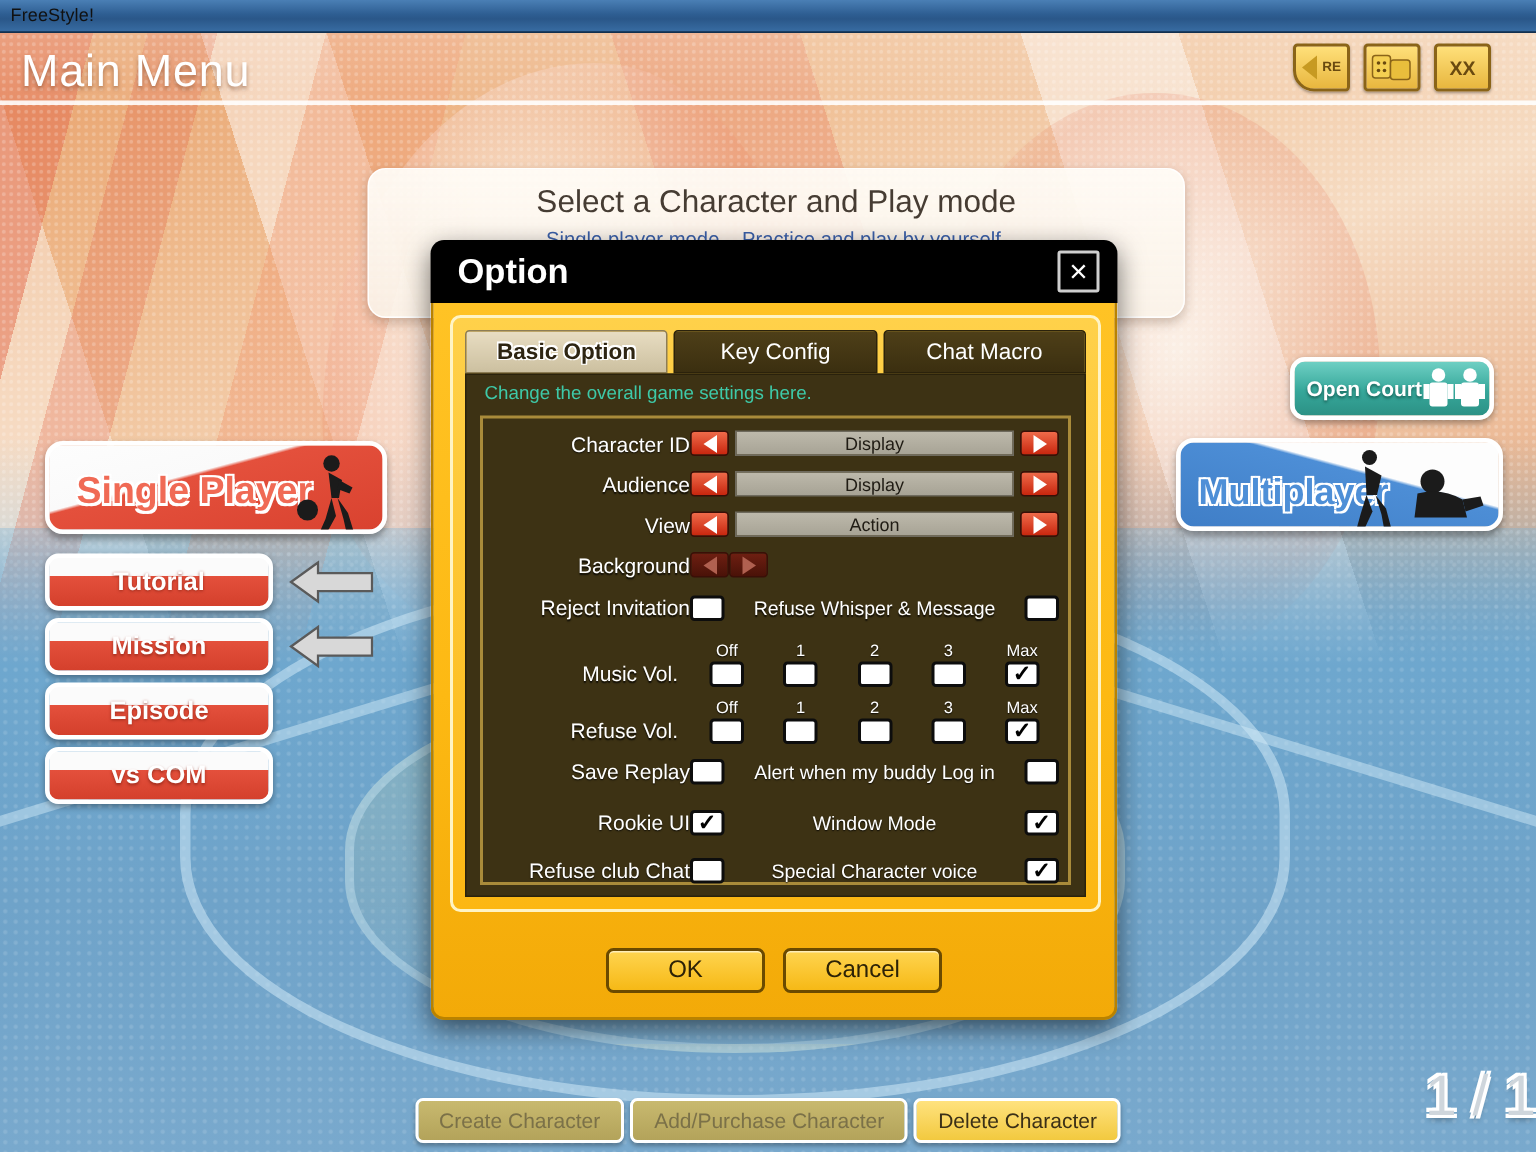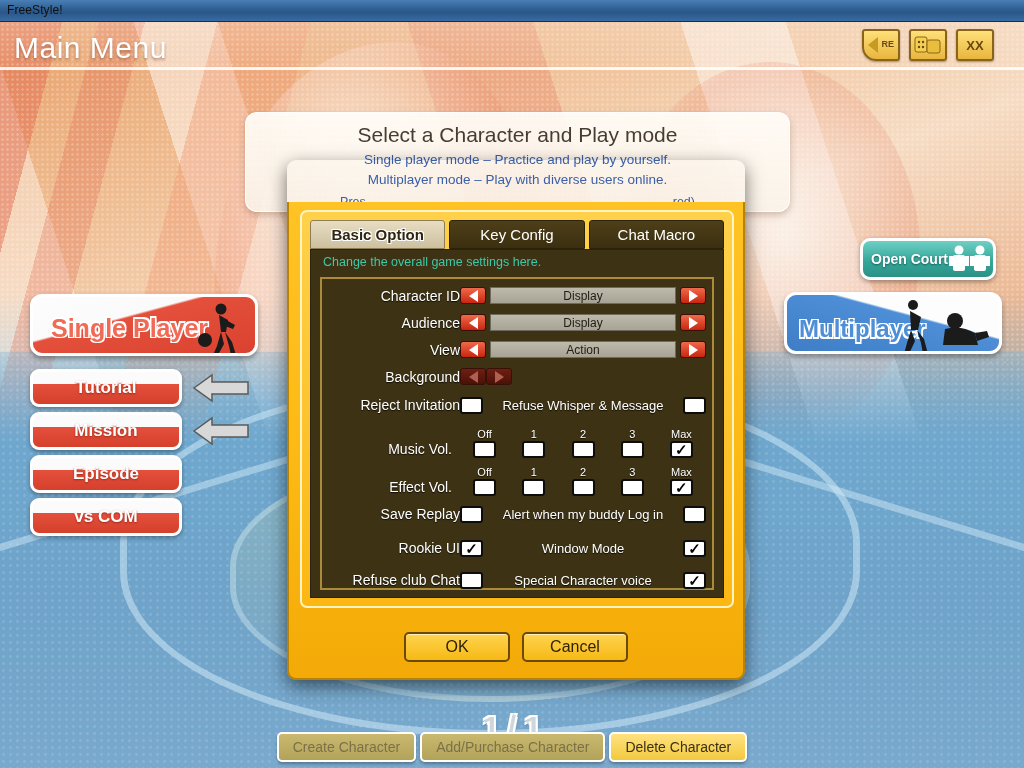--- a/index.html
+++ b/index.html
@@ -184,22 +184,22 @@
     cursor: pointer; overflow: hidden;
   }
   #multiplayer .lbl {
     position: absolute; left: 12px; top: 34px; transform: translateY(-50%);
     font-size: 24px; font-weight: bold; color: #4e8fd7;
     text-shadow: -1.5px -1.5px 0 #fff, 1.5px -1.5px 0 #fff, -1.5px 1.5px 0 #fff, 1.5px 1.5px 0 #fff;
   }
 
   
   #page-indicator {
-    position: absolute; left: 0; right: 0; top: 688px; text-align: center;
-    font-size: 30px; font-weight: bold; color: #cfd6dc;
+    position: absolute; left: 0; right: 0; top: 688px; text-align: right;
+    font-size: 38px; font-weight: normal; color: #cfd6dc;
     text-shadow: -2px -2px 0 #fff, 2px -2px 0 #fff, -2px 2px 0 #fff, 2px 2px 0 #fff, 0 3px 4px rgba(0,0,0,.4);
   }
   #bottom-buttons {
     position: absolute; left: 0; right: 0; top: 710px;
     display: flex; justify-content: center; gap: 4px;
   }
   .char-btn {
     height: 30px; padding: 0 14px; border-radius: 5px;
     border: 2px solid #fff;
     display: flex; align-items: center; justify-content: center;
@@ -462,20 +462,24 @@
     </div>
     <div class="char-btn disabled">
       <span>Add/Purchase Character</span>
     </div>
     <div class="char-btn enabled">
       <span>Delete Character</span>
     </div>
   </div>
 
   <div id="option-dialog">
+    <div id="dlg-titlebar">
+      <div id="dlg-title">Option</div>
+      <div id="dlg-close">×</div>
+    </div>
 
     <div id="dlg-body">
       <div id="dlg-inner">
 
         <div id="tabs">
           <div class="tab active">
             <span>Basic Option</span>
           </div>
           <div class="tab inactive">
             <span>Key Config</span>
@@ -564,21 +568,21 @@
                 <div class="vol-cell">
                   <div class="tick-lbl">Max</div>
                   <div class="cb">
                       <span class="tick">✓</span>
                     </div>
                 </div>
               </div>
             </div>
 
             <div class="vol-row">
-              <div class="label">Effect Vol.</div>
+              <div class="label">Refuse Vol.</div>
               <div class="vol-cells">
                 <div class="vol-cell">
                   <div class="tick-lbl">Off</div>
                   <div class="cb"></div>
                 </div>
                 <div class="vol-cell">
                   <div class="tick-lbl">1</div>
                   <div class="cb"></div>
                 </div>
                 <div class="vol-cell">

